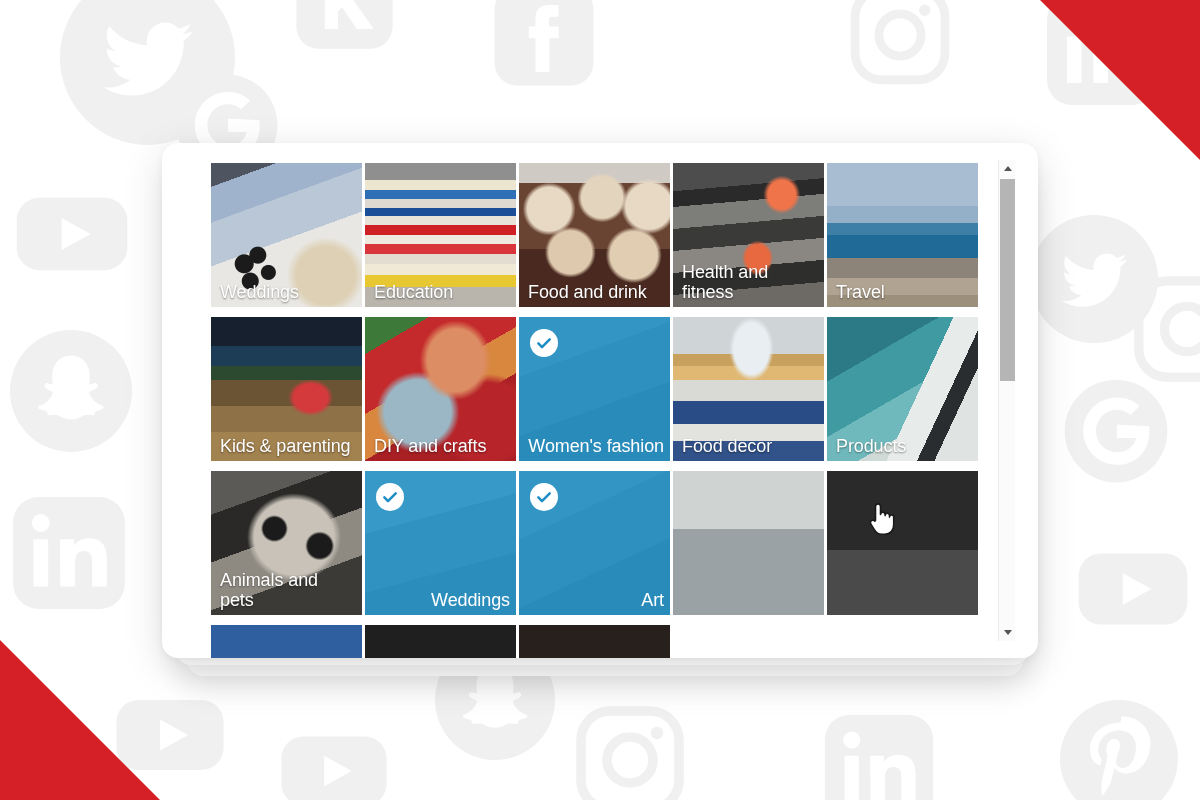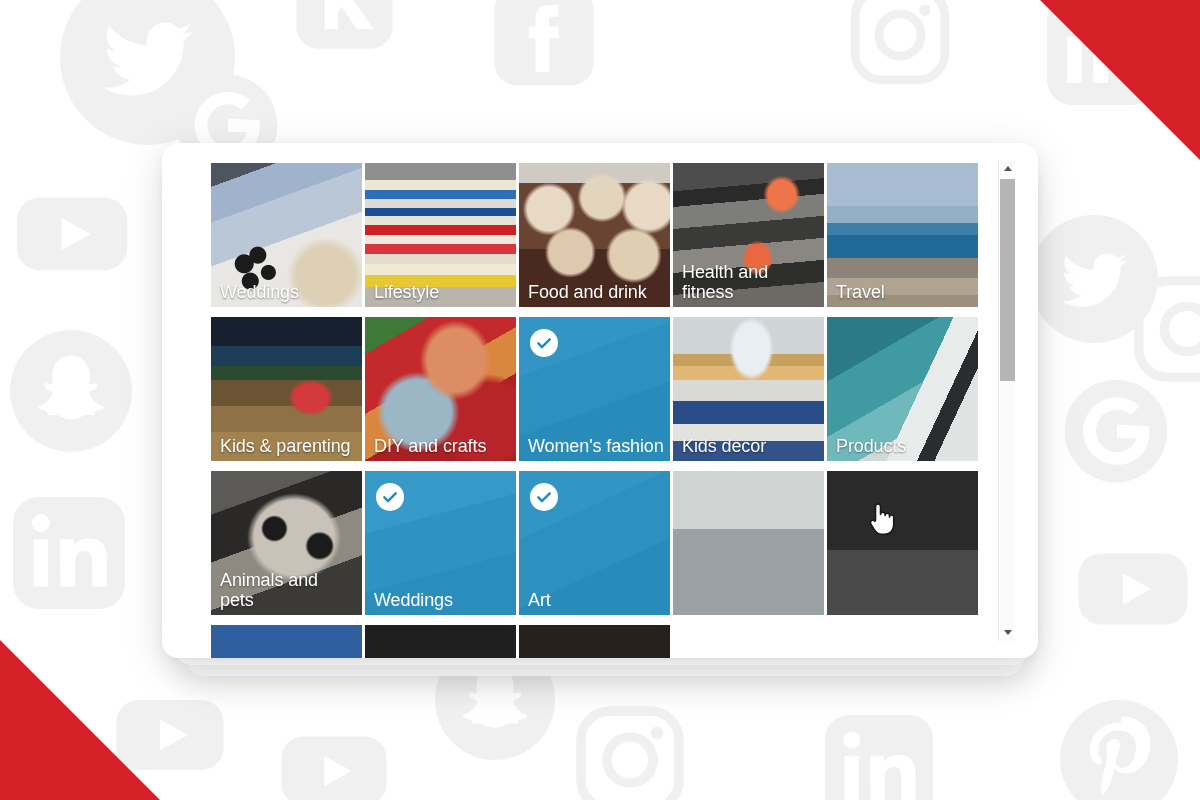--- a/index.html
+++ b/index.html
@@ -122,21 +122,21 @@
     letter-spacing: -0.1px;
   }
   .tile.selected .photo { filter: saturate(0.25) brightness(1.05); }
   .tile.selected::after {
     content: "";
     position: absolute;
     inset: 0;
     background: #1f91c7;
     opacity: 0.87;
   }
-  .tile.selected .label { z-index: 3; text-shadow: none; }
+  .tile.selected .label { z-index: 3; text-shadow: none; text-align: right; }
 
   .check-badge {
     position: absolute;
     left: 11px;
     top: 12px;
     width: 28px;
     height: 28px;
     border-radius: 50%;
     background: #ffffff;
     z-index: 4;
@@ -448,21 +448,21 @@
   <div id="modal">
 
     <div id="grid-viewport">
       <div id="grid">
           <div class="tile">
             <div class="photo ph-lifestyle"></div>
             <div class="label">Weddings</div>
           </div>
           <div class="tile">
             <div class="photo ph-education"></div>
-            <div class="label">Lifestyle</div>
+            <div class="label">Education</div>
           </div>
           <div class="tile">
             <div class="photo ph-food"></div>
             <div class="label">Food and drink</div>
           </div>
           <div class="tile">
             <div class="photo ph-health"></div>
             <div class="label">Health and fitness</div>
           </div>
           <div class="tile">
@@ -481,21 +481,21 @@
             <div class="photo ph-womens"></div>
             <div class="check-badge">
               <svg width="18" height="18" viewBox="0 0 24 24">
                 <path d="M4.5 12.6l4.8 4.8L19.6 7.1" fill="none" stroke="#1f8ec4" stroke-width="3.4" stroke-linecap="round" stroke-linejoin="round"></path>
               </svg>
             </div>
             <div class="label">Women's fashion</div>
           </div>
           <div class="tile">
             <div class="photo ph-homedecor"></div>
-            <div class="label">Kids decor</div>
+            <div class="label">Food decor</div>
           </div>
           <div class="tile">
             <div class="photo ph-products"></div>
             <div class="label">Products</div>
           </div>
           <div class="tile">
             <div class="photo ph-animals"></div>
             <div class="label">Animals and pets</div>
           </div>
           <div class="tile selected">

